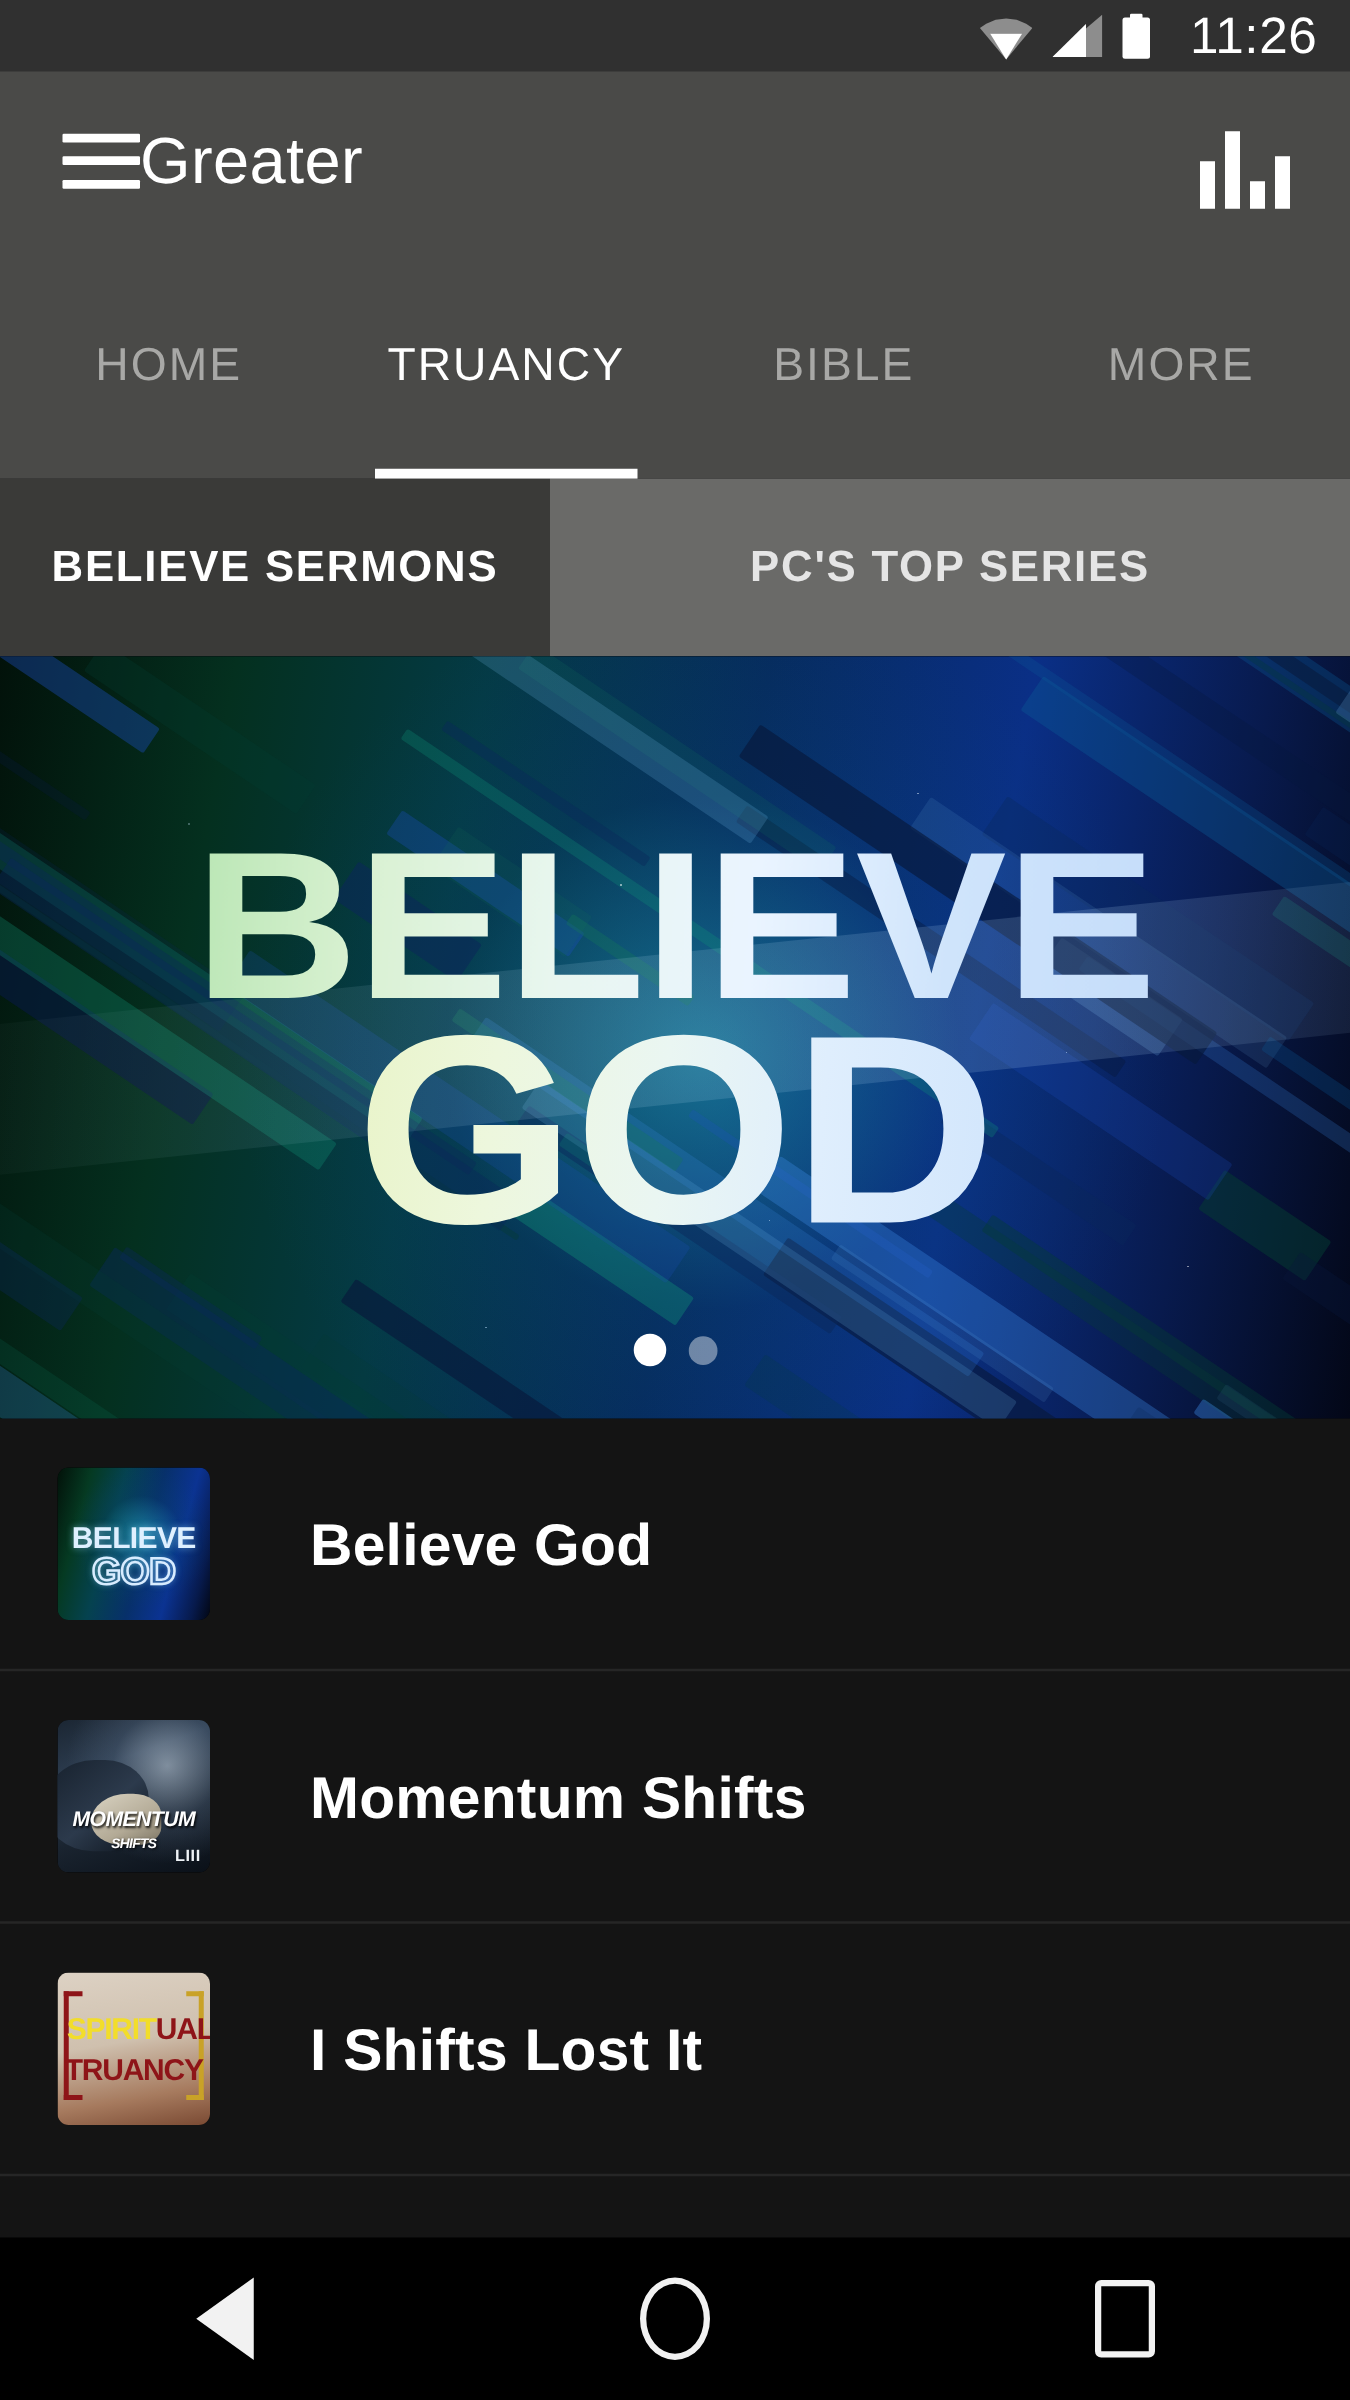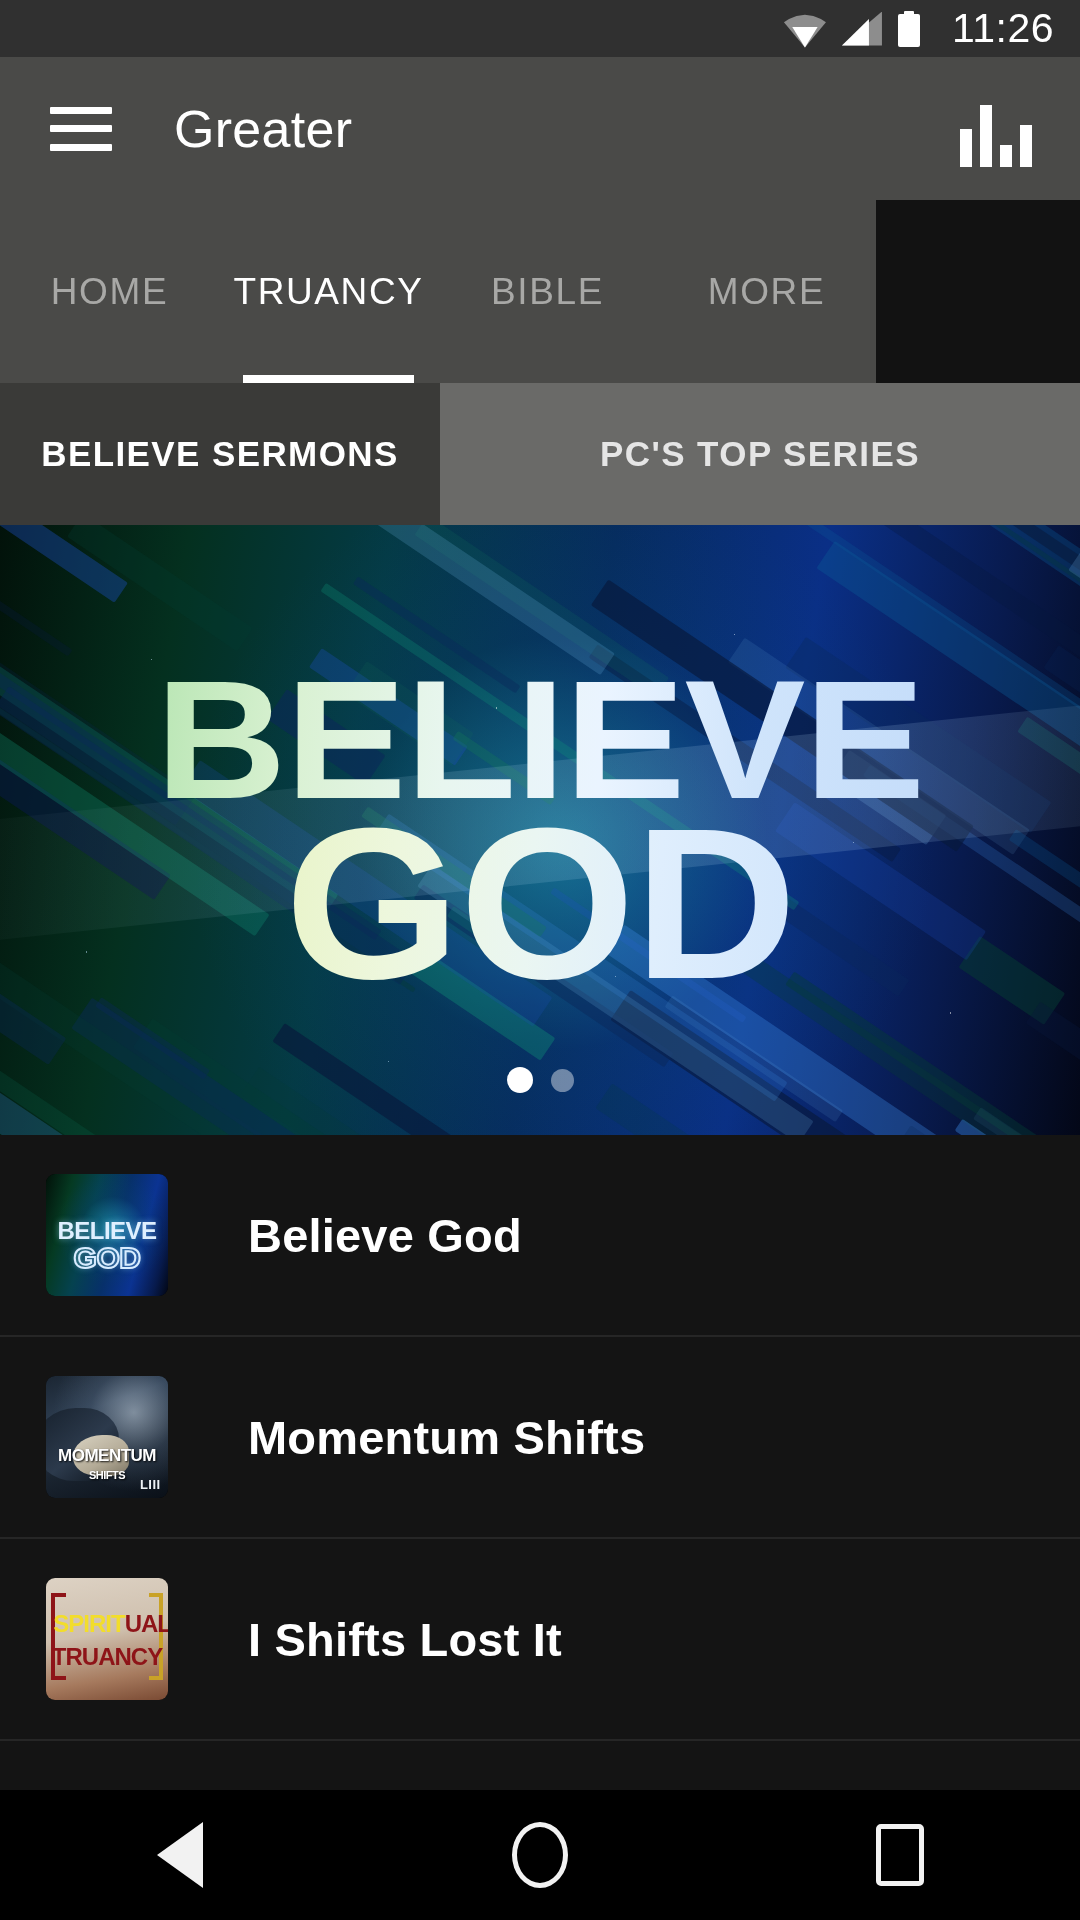--- a/index.html
+++ b/index.html
@@ -56,35 +56,35 @@
   .appbar {
     position:absolute; top:57px; left:0; width:1080px; height:143px;
     background:#4a4a48; display:flex; align-items:center;
   }
   .hamburger {
     width:62px; height:44px; margin-left:50px;
     display:flex; flex-direction:column; justify-content:space-between; cursor:pointer;
   }
   .hamburger span { display:block; width:62px; height:7px; background:#fff; border-radius:1px; }
   .app-title {
-    color:#ffffff; font-size:52px; font-weight:400; margin-left:62px; letter-spacing:0.3px;
+    color:#ffffff; font-size:52px; font-weight:400; letter-spacing:0.3px;
   }
   .eq-icon {
     position:absolute; right:48px; top:48px;
     width:72px; height:62px; display:flex; align-items:flex-end; gap:8px; cursor:pointer;
   }
   .eq-icon i { display:block; width:13px; background:#fff; }
   .eq-icon i:nth-child(1) { height:38px; }
   .eq-icon i:nth-child(2) { height:62px; }
   .eq-icon i:nth-child(3) { height:22px; }
   .eq-icon i:nth-child(4) { height:42px; }
 
   
   .tabs {
-    position:absolute; top:200px; left:0; width:876px; height:183px;
+    position:absolute; top:200px; left:0; width:1080px; height:183px;
     background:#4a4a48; display:flex;
   }
   .tab {
     flex:1; display:flex; align-items:center; justify-content:center;
     position:relative; cursor:pointer;
   }
   .tab span {
     font-size:37px; font-weight:400; letter-spacing:1.6px; color:#a8a8a6;
   }
   .tab.active span { color:#ffffff; font-weight:500; }
@@ -205,21 +205,21 @@
     background:linear-gradient(140deg,#16202c 0%,#2c3a4c 55%,#0c131b 100%);
     border-radius:48% 42% 38% 46%;
   }
   .art-momentum .glove {
     position:absolute; left:22%; top:48%; width:46%; height:34%;
     background:linear-gradient(150deg,#d9d3c2 0%,#b3aa96 60%,#7b7463 100%);
     border-radius:52% 40% 34% 44%;
   }
   .art-momentum .m1, .art-momentum .m2 {
     position:absolute; left:0; right:0; text-align:center; font-weight:bold;
-    color:#ffffff; letter-spacing:-0.5px;
+    color:#ffffff; font-style:italic; letter-spacing:-0.5px;
     text-shadow:1px 1px 2px rgba(0,0,0,0.9);
   }
   .art-momentum .m1 { top:57%; font-size:17px; }
   .art-momentum .m2 { top:76%; font-size:11px; }
   .art-momentum .lii {
     position:absolute; right:6%; bottom:5%; font-size:13px; color:#eef2f6;
     font-weight:bold; letter-spacing:0.5px;
   }
 
   

